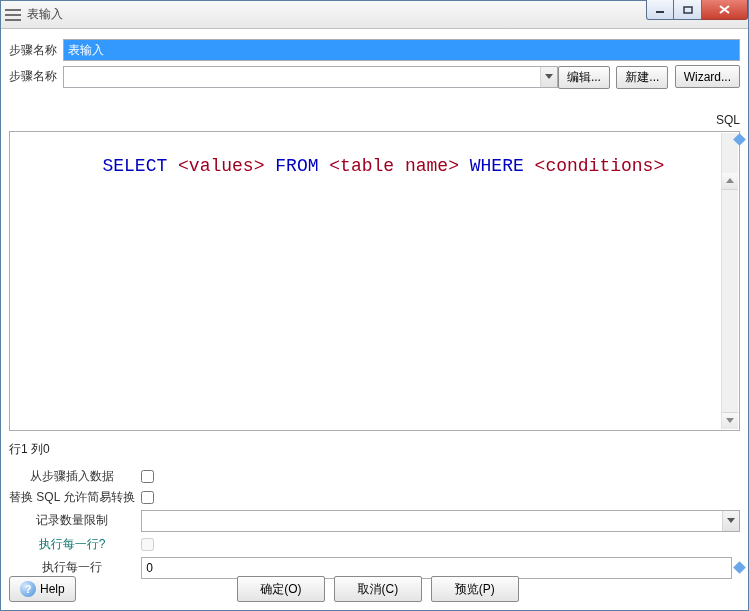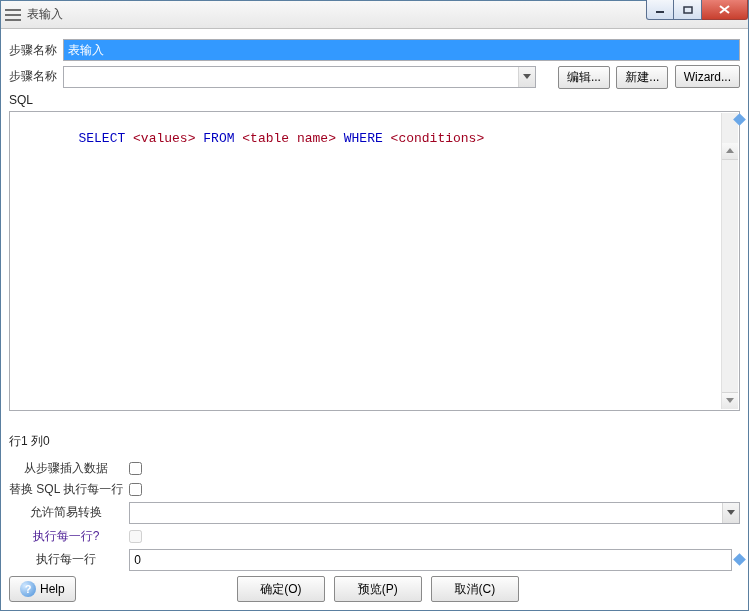--- a/index.html
+++ b/index.html
@@ -10,40 +10,40 @@
   .titlebar-icon .r { height: 2px; background: #707070; }
   .titlebar-title { color: #444; font-size: 12px; }
   .winbtns { position: absolute; right: 0; top: -1px; display: flex; height: 20px; }
   .winbtn { height: 20px; border: 1px solid #5a7090; border-top: none; background: linear-gradient(#f3f6fb,#d3dff0); display: flex; align-items: center; justify-content: center; font-size: 10px; color: #303848; }
   .winbtn.min { width: 28px; border-radius: 0 0 0 3px; }
   .winbtn.max { width: 28px; border-left: none; }
   .winbtn.close { width: 46px; border-left: none; background: linear-gradient(#e97f73,#c8402f); color: #fff; font-weight: bold; border-radius: 0 0 3px 0; border-color:#a04038;}
   .content { padding: 6px 8px 8px 8px; }
   .form-table { width: 100%; border-collapse: separate; border-spacing: 0 4px; }
   .form-table td.label { text-align: center; padding-right: 6px; white-space: nowrap; color: #333; vertical-align: middle; }
-  .form-table td.label.disabled { color: #4c1d95; }
+  .form-table td.label.disabled { color: #0f766e; }
   .form-table td.field { width: 100%; }
-  .form-table td.btns { white-space: nowrap; padding-left: 22px; }
+  .form-table td.btns { white-space: nowrap; padding-left: 0; }
   input[type=text], .combo { width: 100%; height: 22px; border: 1px solid #abadb3; padding: 0 4px; font-size: 12px; font-family: inherit; }
   .combo { display: flex; align-items: center; justify-content: space-between; background: #fff; padding: 0; }
   .combo .combo-text { padding: 0 4px; flex: 1; height: 100%; }
   .combo .combo-arrow { width: 17px; height: 100%; display: flex; align-items: center; justify-content: center; border-left: 1px solid #d5d5d5; background: linear-gradient(#f5f5f5,#e3e3e3); }
   .triangle-down { width: 0; height: 0; border-left: 4px solid transparent; border-right: 4px solid transparent; border-top: 5px solid #555; }
   .stepname-input { background: #3399ff; color: #fff; }
   .btn { height: 23px; padding: 0 8px; border: 1px solid #8a8a8a; background: linear-gradient(#fdfdfd,#e4e4e4); font-size: 12px; cursor: pointer; font-family: inherit; border-radius: 2px; margin-left: 3px; }
   .btn:first-child { margin-left: 0; }
-  .sql-row { display: flex; align-items: center; justify-content: flex-start; margin-top: 0; }
+  .sql-row { display: flex; align-items: center; justify-content: flex-end; margin-top: 20px; }
   .sql-label { font-size: 12px; color: #222; }
   .sql-editor-wrap { position: relative; margin-top: 4px; }
-  .sql-editor { width: 100%; height: 300px; border: 1px solid #abadb3; padding: 4px 6px; font-family: "Courier New", monospace; font-size: 13px; overflow: auto; background: #fff; position: relative; white-space: pre; }
+  .sql-editor { width: 100%; height: 300px; border: 1px solid #abadb3; padding: 4px 6px; font-family: "Courier New", monospace; font-size: 18px; overflow: auto; background: #fff; position: relative; white-space: pre; }
   .kw { color: #0000c0; }
   .ph { color: #a00020; }
   .diamond { width: 9px; height: 9px; background: #6aa7e8; transform: rotate(45deg); position: absolute; right: -4px; }
   .diamond.top { top: 4px; }
-  .cursor-pos { margin-top: 22px; font-size: 12px; color: #222; }
+  .cursor-pos { margin-top: 10px; font-size: 12px; color: #222; }
   .bottom-form { margin-top: 6px; }
   .limit-wrap { position: relative; display: flex; align-items: center; }
   .limit-wrap input { flex: 1; }
   .limit-diamond { width: 9px; height: 9px; background: #6aa7e8; transform: rotate(45deg); margin-left: 3px; margin-right:-4px; }
   .footer { position: absolute; left: 8px; right: 8px; bottom: 8px; display: flex; align-items: center; }
   .help-btn { display: flex; align-items: center; gap: 4px; height: 26px; padding: 0 10px; border: 1px solid #8a8a8a; background: linear-gradient(#fdfdfd,#e4e4e4); border-radius: 3px; cursor: pointer; font-size: 12px; }
   .help-icon { width: 16px; height: 16px; border-radius: 50%; background: radial-gradient(circle at 30% 30%, #cfe7ff, #4a90d9); color: #fff; font-weight: bold; display: flex; align-items: center; justify-content: center; font-size: 11px; }
   .center-btns { flex: 1; display: flex; justify-content: center; gap: 6px; }
   .center-btns .btn { min-width: 88px; height: 26px; }
   .checkbox { width: 13px; height: 13px; vertical-align: middle; }
@@ -129,25 +129,25 @@
 
     <div class="cursor-pos">行1 列0</div>
 
     <table class="form-table bottom-form">
       <tbody>
           <tr>
         <td class="label">从步骤插入数据</td>
         <td class="field"><input type="checkbox" class="checkbox" style=""></td>
       </tr>
       <tr>
-        <td class="label">替换 SQL 执行每一行</td>
+        <td class="label">替换 SQL 允许简易转换</td>
         <td class="field"><input type="checkbox" class="checkbox" style=""></td>
       </tr>
       <tr>
-        <td class="label">允许简易转换</td>
+        <td class="label">记录数量限制</td>
         <td class="field">
           <div class="combo">
             <div class="combo-text"></div>
             <div class="combo-arrow">
                   <div class="triangle-down"></div>
                 </div>
           </div>
         </td>
       </tr>
       <tr>
@@ -167,18 +167,18 @@
       </table>
   </div>
 
   <div class="footer">
     <div class="help-btn">
       <div class="help-icon">?</div>
       <span>Help</span>
     </div>
     <div class="center-btns">
       <button class="btn">确定(O)</button>
+      <button class="btn">取消(C)</button>
       <button class="btn">预览(P)</button>
-      <button class="btn">取消(C)</button>
     </div>
     <div style="width:60px"></div>
   </div>
 </div>
 
 </body></html>

